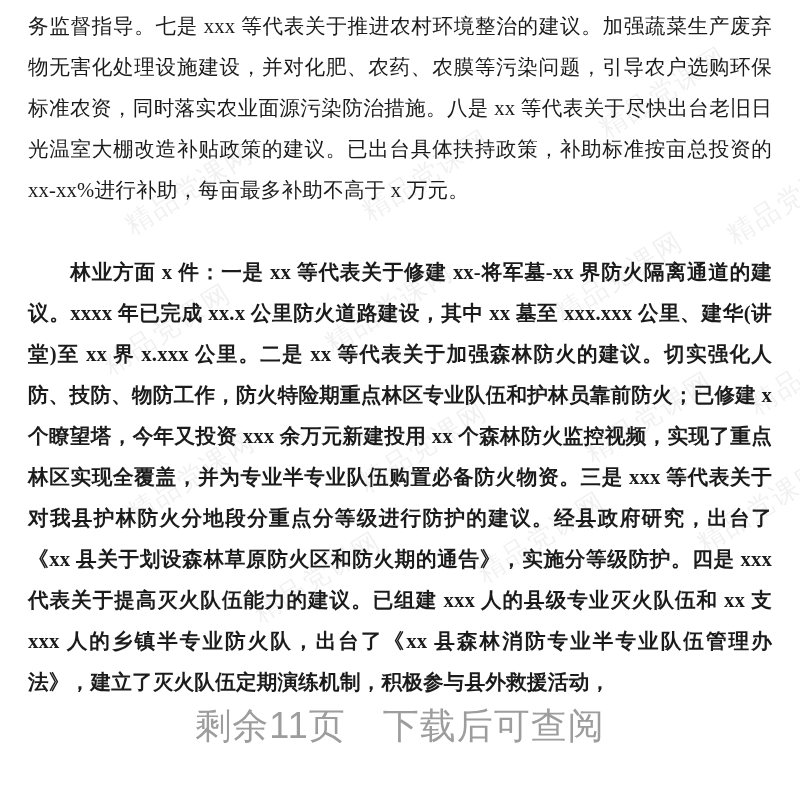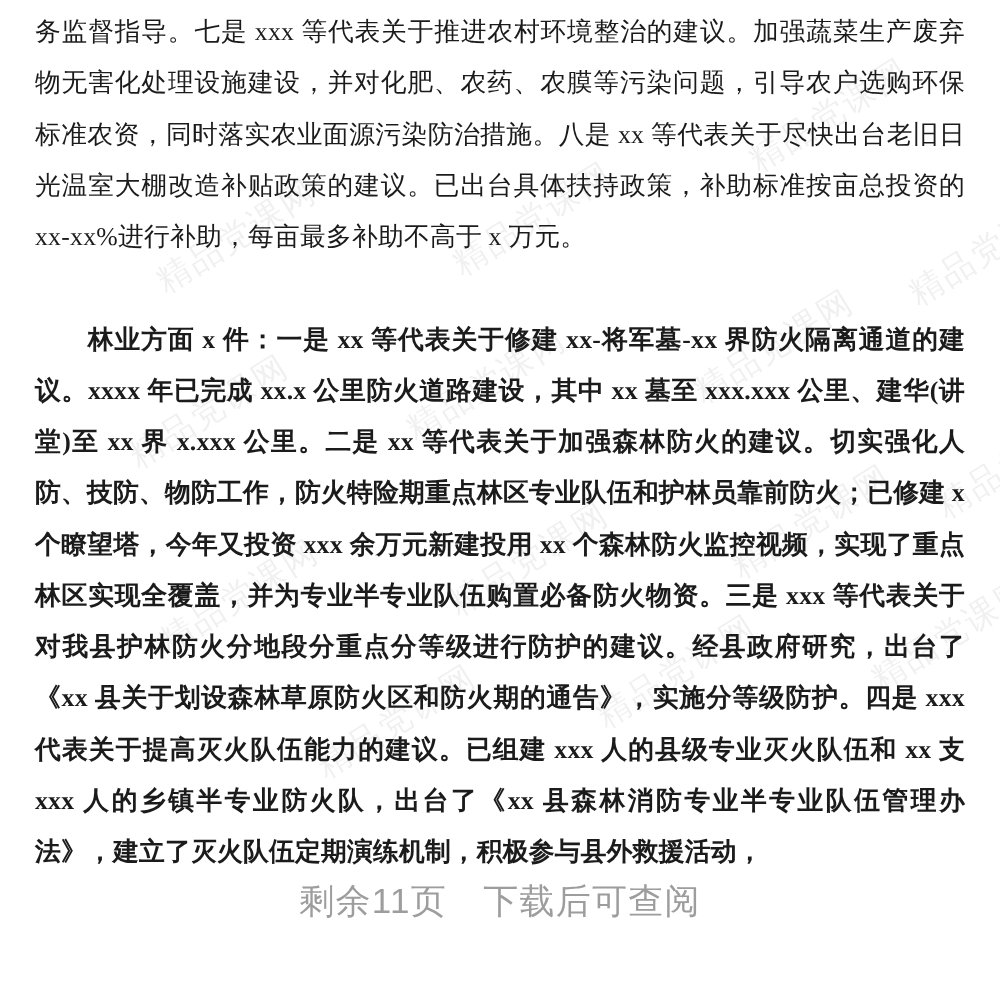--- a/index.html
+++ b/index.html
@@ -74,21 +74,21 @@
 
   
   #footer-notice {
     position: absolute;
     left: 0;
     right: 0;
     top: 702px;
     z-index: 3;
     text-align: center;
     color: #9d9d9d;
-    font-size: 28px;
+    font-size: 36px;
     letter-spacing: 1px;
     font-family: "Liberation Sans", "DejaVu Sans", sans-serif;
     font-weight: 400;
     white-space: pre;
   }
 </style>
 </head>
 <body>
 
 <div id="page">

